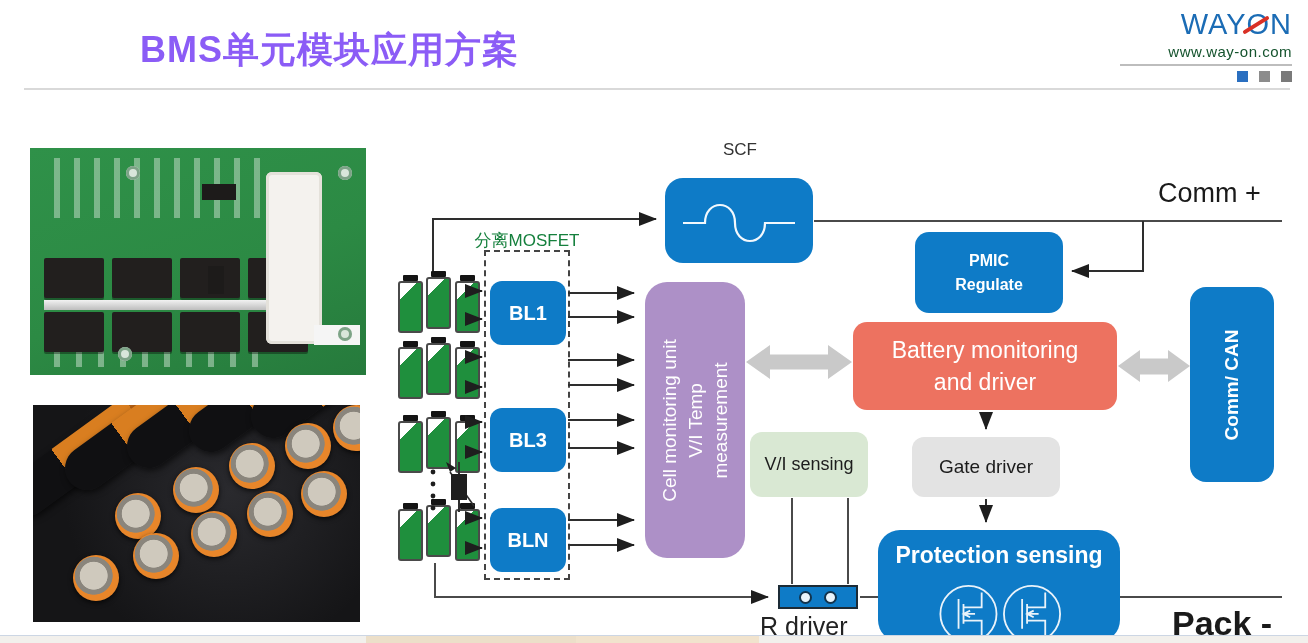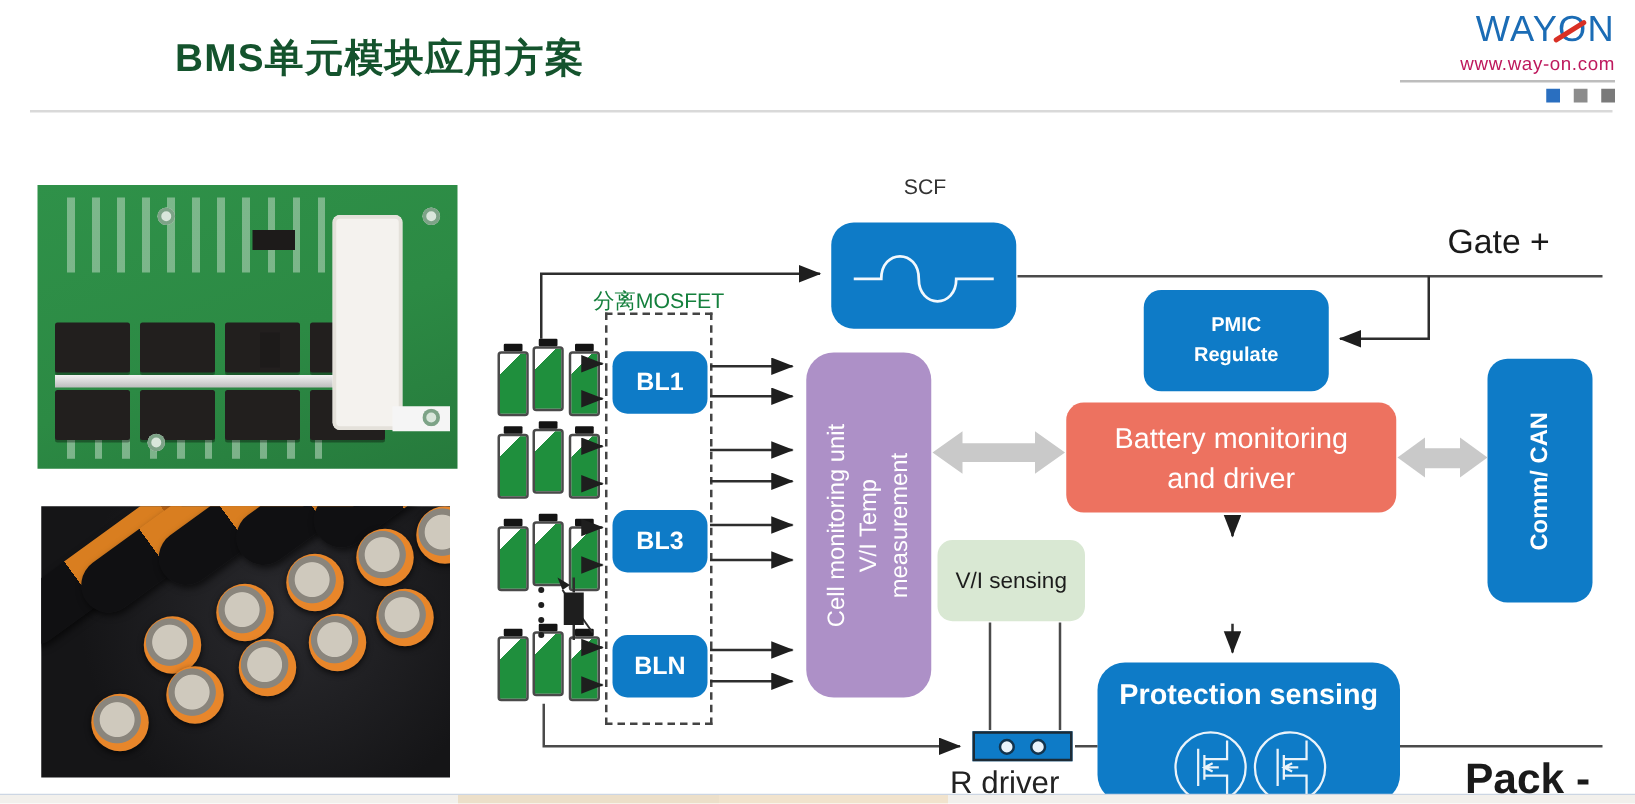--- a/index.html
+++ b/index.html
@@ -7,30 +7,30 @@
   body { font-family:"Liberation Sans","DejaVu Sans",sans-serif; background:#fff; }
   #slide { position:relative; width:1308px; height:643px; background:#fff; overflow:hidden; }
 
   
   .swoosh { position:absolute; left:0; top:0; width:300px; height:95px; overflow:hidden; }
   .swoosh i { position:absolute; display:block; border:0; }
   .sw1 { left:-150px; top:-120px; width:420px; height:210px; border-radius:50%;
          border-bottom:26px solid #ececec; transform:rotate(-8deg); }
   .sw2 { left:-160px; top:-140px; width:460px; height:230px; border-radius:50%;
          border-bottom:16px solid #e0e0e0; transform:rotate(-6deg); }
-  .title { position:absolute; left:140px; top:26px; font-size:31px; font-weight:bold;
-           color:#14532d; letter-spacing:1px; }
+  .title { position:absolute; left:140px; top:26px; font-size:36px; font-weight:bold;
+           color:#8b5cf6; letter-spacing:1px; }
   .hdr-sep { position:absolute; left:24px; top:88px; width:1266px; height:2px; background:#d9d9d9; }
 
   .logo-wrap { position:absolute; right:16px; top:10px; text-align:right; }
   .logo-text { font-size:29px; font-weight:400; color:#1b6cb5; letter-spacing:1px; line-height:1; }
   .logo-o { position:relative; display:inline-block; }
   .logo-o::after { content:""; position:absolute; left:-5px; top:13px; width:30px; height:4px;
                    background:var(--brand_red,#d93025); border-radius:3px; transform:rotate(-32deg); }
-  .logo-url { margin-top:4px; font-size:15px; color:#be185d; letter-spacing:.5px; }
+  .logo-url { margin-top:4px; font-size:15px; color:#14532d; letter-spacing:.5px; }
   .logo-rule { margin:4px 0 5px auto; width:172px; height:2px; background:#bdbdbd; }
   .logo-squares { display:flex; justify-content:flex-end; gap:11px; }
   .logo-squares i { display:block; width:11px; height:11px; }
   .sq-b { background:#2a6fc0; } .sq-g1 { background:#8c8c8c; } .sq-g2 { background:#7a7a7a; }
 
   
   .pcb { position:absolute; left:30px; top:148px; width:336px; height:227px; overflow:hidden;
          background:linear-gradient(160deg,#2f9149 0%,#2c8a44 55%,#267a3c 100%); }
   .pcb .pads-top { position:absolute; left:10px; top:10px; width:220px; height:60px;
          background:repeating-linear-gradient(90deg,transparent 0 14px,#bcd8c2 14px 20px);
@@ -74,21 +74,21 @@
             background:var(--orange,#ed7260); font-size:23px; line-height:1.4; }
   .comm { left:1190px; top:287px; width:84px; height:195px; border-radius:16px; }
   .comm .vtext { transform:rotate(-90deg); width:190px; text-align:center; font-size:19px; white-space:nowrap; }
   .vi { left:750px; top:432px; width:118px; height:65px; border-radius:12px;
         background:var(--green_light,#d9e8d3); color:#1c1c1c; font-size:18px; }
   .gate { left:912px; top:437px; width:148px; height:60px; border-radius:12px;
           background:var(--gray_block,#e3e3e3); color:#1c1c1c; font-size:19px; }
   .prot { left:878px; top:530px; width:242px; height:112px; border-radius:22px;
           flex-direction:column; justify-content:flex-start; padding-top:12px; font-size:23px; }
   .prot svg { margin-top:2px; }
-  .bl { left:490px; width:76px; height:50px; border-radius:12px; font-size:20px; }
+  .bl { left:490px; width:76px; height:64px; border-radius:12px; font-size:20px; }
   .bl1 { top:281px; } .bl2 { top:347px; } .bl3 { top:408px; } .bln { top:508px; }
   .dashedbox { position:absolute; left:484px; top:250px; width:86px; height:330px;
                border:2px dashed #444; z-index:3; }
   .mosfet-lbl { position:absolute; left:462px; top:229px; width:130px; text-align:center;
                 font-size:17px; color:#15803d; z-index:4; }
   .rshunt { position:absolute; left:778px; top:585px; width:80px; height:24px;
             background:var(--block_blue,#0e7bc7); border:2px solid #1c2b36; z-index:4;
             display:flex; align-items:center; justify-content:center; gap:12px; }
   .rshunt i { display:block; width:13px; height:13px; border-radius:50%;
               border:2.5px solid #13344d; background:#eaf4fb; }
@@ -220,40 +220,41 @@
       <span>V/I Temp</span><br>
       <span>measurement</span></div>
   </div>
   <div class="blk orange">
     <span><span>Battery monitoring</span><br><span>and driver</span></span>
   </div>
   <div class="blk blue comm">
     <div class="vtext">Comm/ CAN</div>
   </div>
   <div class="blk vi">V/I sensing</div>
+  <div class="blk gate">Gate driver</div>
 
   <div class="blk blue prot">
     <span>Protection sensing</span>
     <svg width="210" height="86" viewBox="0 0 210 86">
       <g fill="none" stroke="#eaf3fa" stroke-width="2.2">
         <circle cx="68" cy="52" r="34"></circle>
         <path d="M56 34 V 70 M62 38 H 62 M62 40 V 64 M62 44 H 84 V 26 M62 60 H 84 V 82 M62 52 H 76 M70 48 L 62 52 L 70 56"></path>
         <circle cx="145" cy="52" r="34"></circle>
         <path d="M133 34 V 70 M139 40 V 64 M139 44 H 161 V 26 M139 60 H 161 V 82 M139 52 H 153 M147 48 L 139 52 L 147 56"></path>
       </g>
     </svg>
   </div>
 
   <div class="rshunt">
       <i></i>
       <i></i>
     </div>
   <div class="rshunt-lbl">R driver</div>
 
-  <div class="flabel packp">Gate +</div>
+  <div class="flabel packp">Comm +</div>
   <div class="flabel packm">Pack -</div>
 
   <svg class="wires" width="1308" height="643" viewBox="0 0 1308 643">
     <defs>
       <marker id="arw" markerWidth="11" markerHeight="9" refX="8.5" refY="3.5" orient="auto">
         <path d="M0,0 L9,3.5 L0,7 z" fill="#1e1e1e"></path>
       </marker>
     </defs>
     <g stroke="#2e2e2e" stroke-width="2" fill="none">
 

